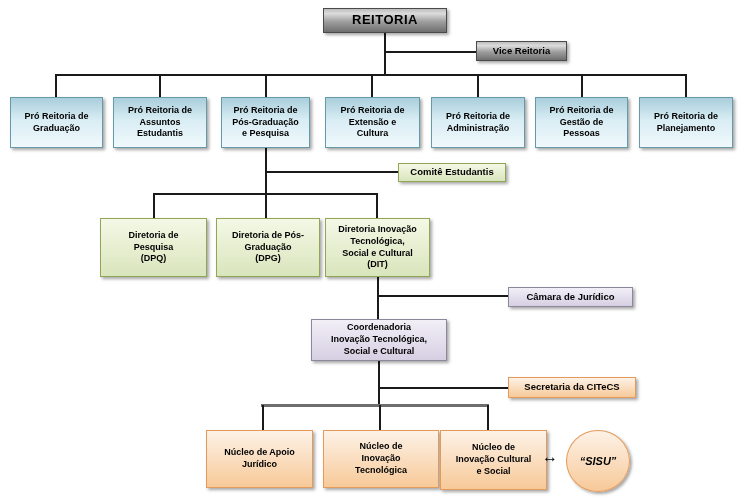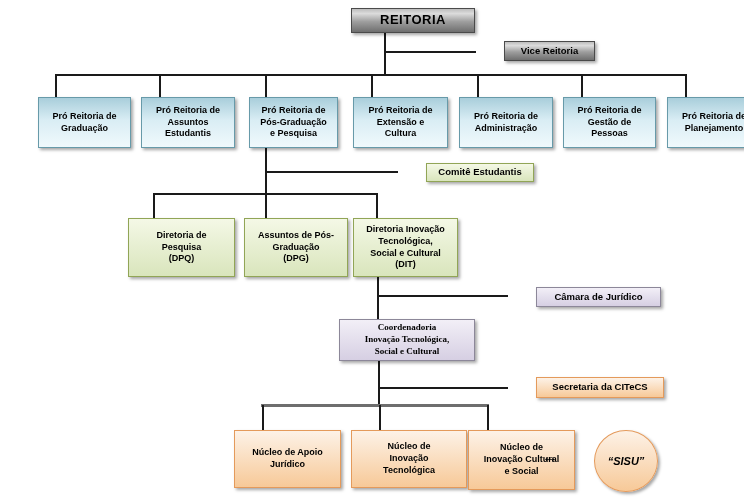--- a/index.html
+++ b/index.html
@@ -16,21 +16,20 @@
   .hline.gray { height:3px; background: var(--line_gray, #6e6e6e); }
 
   
   .node {
     position:absolute; box-sizing:border-box;
     display:flex; align-items:center; justify-content:center;
     text-align:center; font-weight:bold; color:var(--text, #000);
     border:1px solid #888;
     box-shadow:2px 2px 3px rgba(0,0,0,0.35);
     line-height:1.3;
-    margin-left:28px;
   }
   .node span { white-space:pre-line; display:block; }
 
   .gray {
     background: linear-gradient(180deg, #bdbdbd 0%, #dcdcdc 20%, #9e9e9e 55%, #6f6f6f 100%);
     border-color: var(--box_gray_border, #4a4a4a);
   }
   .blue {
     background: linear-gradient(180deg, var(--box_blue_top, #a9cedb) 0%, #d9edf4 45%, var(--box_blue_bottom, #f0f9fc) 100%);
     border-color: var(--box_blue_border, #679aa9);
@@ -60,21 +59,21 @@
   #b-pr3 { left:221px; top:97px; width:89px; height:51px; }
   #b-pr4 { left:325px; top:97px; width:95px; height:51px; }
   #b-pr5 { left:431px; top:97px; width:94px; height:51px; }
   #b-pr6 { left:535px; top:97px; width:93px; height:51px; }
   #b-pr7 { left:639px; top:97px; width:94px; height:51px; }
   #b-comite      { left:398px; top:163px; width:108px; height:19px; }
   #b-dpq         { left:100px; top:218px; width:107px; height:59px;justify-content:center; }
   #b-dpg         { left:216px; top:218px; width:104px; height:59px; }
   #b-dit         { left:325px; top:218px; width:105px; height:59px; }
   #b-camara      { left:508px; top:287px; width:125px; height:20px; }
-  #b-coord       { left:311px; top:319px; width:136px; height:42px;font-family:Liberation Serif, serif; }
+  #b-coord       { left:311px; top:319px; width:136px; height:42px; }
   #b-secretaria  { left:508px; top:377px; width:128px; height:21px; }
   #b-n1          { left:206px; top:430px; width:107px; height:58px; }
   #b-n2          { left:323px; top:430px; width:116px; height:58px; }
   #b-n3          { left:440px; top:430px; width:107px; height:60px; }
   #b-sisu        { left:566px; top:430px; width:64px;  height:62px;
                    border-radius:50%; font-style:italic; font-size:11px;align-items:center; }
 
   
   #v-reitoria { left:384px; top:33px;  height:41px; }
   #v-pr1 { left:55px;  top:74px; height:23px; }
@@ -177,21 +176,21 @@
 
   <div class="node green f95" id="b-comite">
     <span>Comitê Estudantis</span>
   </div>
   <div class="node green f9" id="b-dpq">
     <span>Diretoria de
 Pesquisa
 (DPQ)</span>
   </div>
   <div class="node green f9" id="b-dpg">
-    <span>Assuntos de Pós-
+    <span>Diretoria de Pós-
 Graduação
 (DPG)</span>
   </div>
   <div class="node green f9" id="b-dit">
     <span>Diretoria Inovação
 Tecnológica,
 Social e Cultural
 (DIT)</span>
   </div>
 

